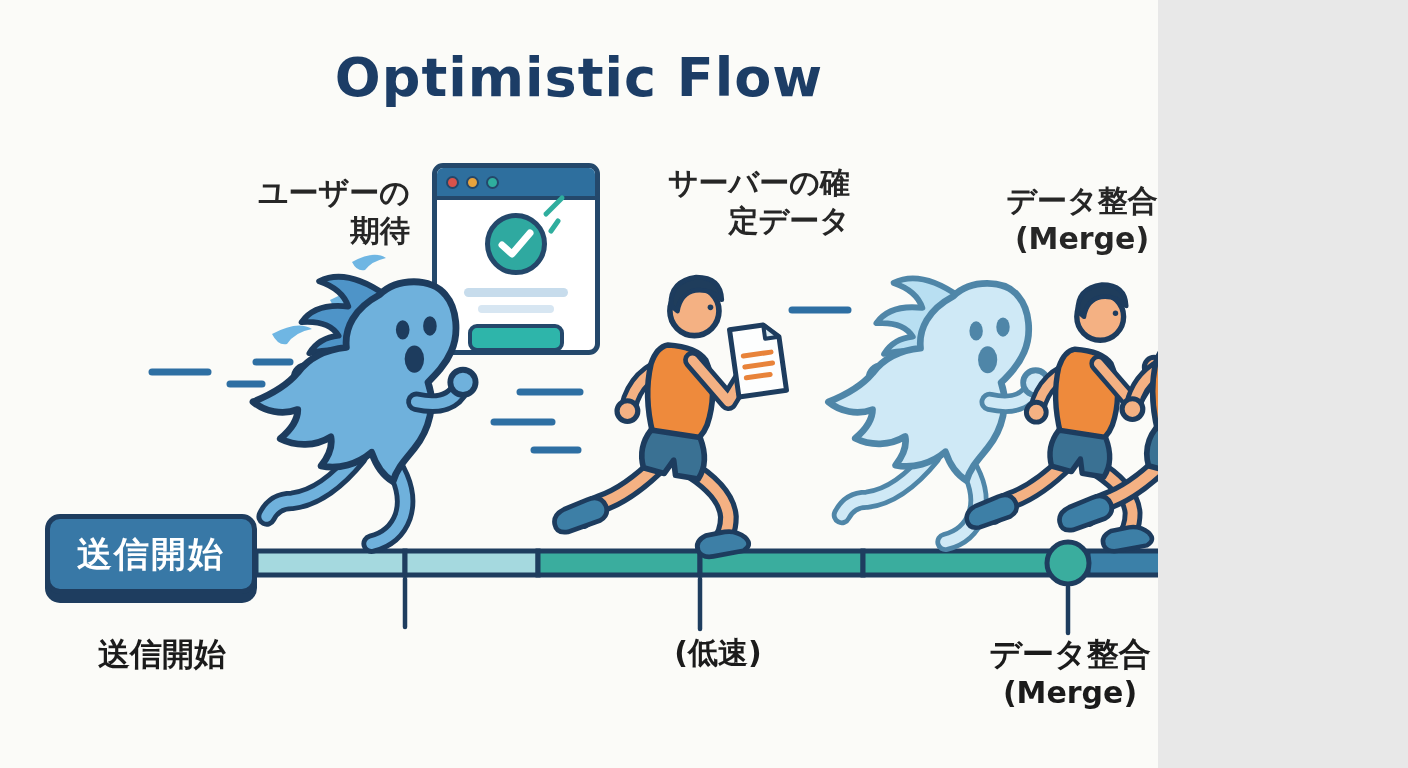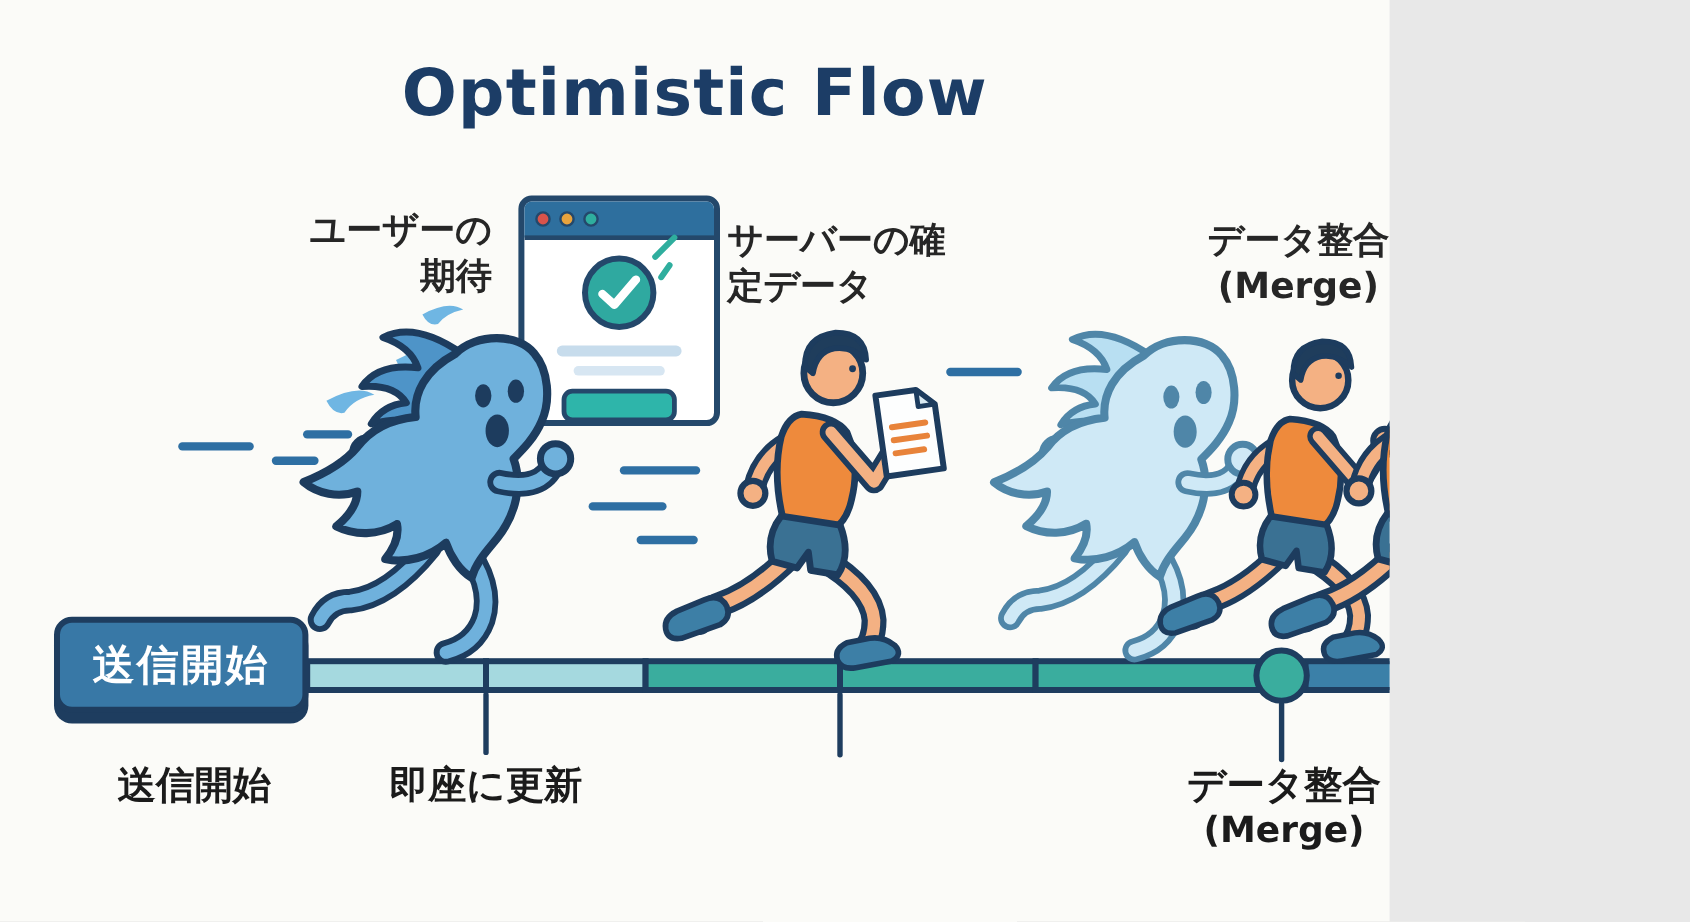--- a/index.html
+++ b/index.html
@@ -2,21 +2,21 @@
 <html><head>
 <meta charset="utf-8">
 <style>
   html,body{margin:0;padding:0;background:#e8e8e8;}
   .page{position:relative;width:1158px;height:768px;background:#FBFBF8;overflow:hidden;
         font-family:"DejaVu Sans","Liberation Sans",sans-serif;}
   .title{position:absolute;left:0;right:0;top:46px;text-align:center;
          font-size:54px;font-weight:800;color:#1C3D66;letter-spacing:1px;z-index:6;}
   .caption{position:absolute;font-size:30px;font-weight:700;color:#262626;line-height:1.28;z-index:6;}
   .cap-user{left:232px;top:174px;width:178px;text-align:right;}
-  .cap-server{left:606px;top:182px;width:244px;text-align:left;}
+  .cap-server{left:606px;top:164px;width:244px;text-align:right;}
   .cap-merge{left:978px;top:182px;width:208px;text-align:center;}
 
   .window{position:absolute;width:158px;height:182px;background:#FFFFFF;border:5px solid #24486B;
           border-radius:11px;z-index:1;box-sizing:content-box;}
   .titlebar{height:28px;background:#2E6F9E;border-bottom:4px solid #24486B;border-radius:6px 6px 0 0;
             display:flex;align-items:center;gap:7px;padding-left:9px;}
   .dot{width:13px;height:13px;border-radius:50%;border:2px solid #24486B;box-sizing:border-box;}
   .dot-red{background:#D9534B}.dot-amber{background:#E8A33D}.dot-teal{background:#2FAE9E}
   .check-wrap{margin:13px auto 0;width:62px;height:62px;border-radius:50%;background:#2FA9A0;
               border:5px solid #24486B;display:flex;align-items:center;justify-content:center;box-sizing:border-box;}
@@ -235,22 +235,22 @@
   </svg>
 
   <div class="badge">
     <span>送信開始</span>
   </div>
 
   <div class="milestone ms-1">
     <div class="jp">送信開始</div>
   </div>
   <div class="milestone ms-2">
-    <div class="jp">即座に更新</div>
   </div>
   <div class="milestone ms-3">
+    <div class="en">(低速)</div>
   </div>
   <div class="milestone ms-4">
     <div class="jp">データ整合</div>
     <div class="en">(Merge)</div>
   </div>
 
 </div>
 
 </body></html>

